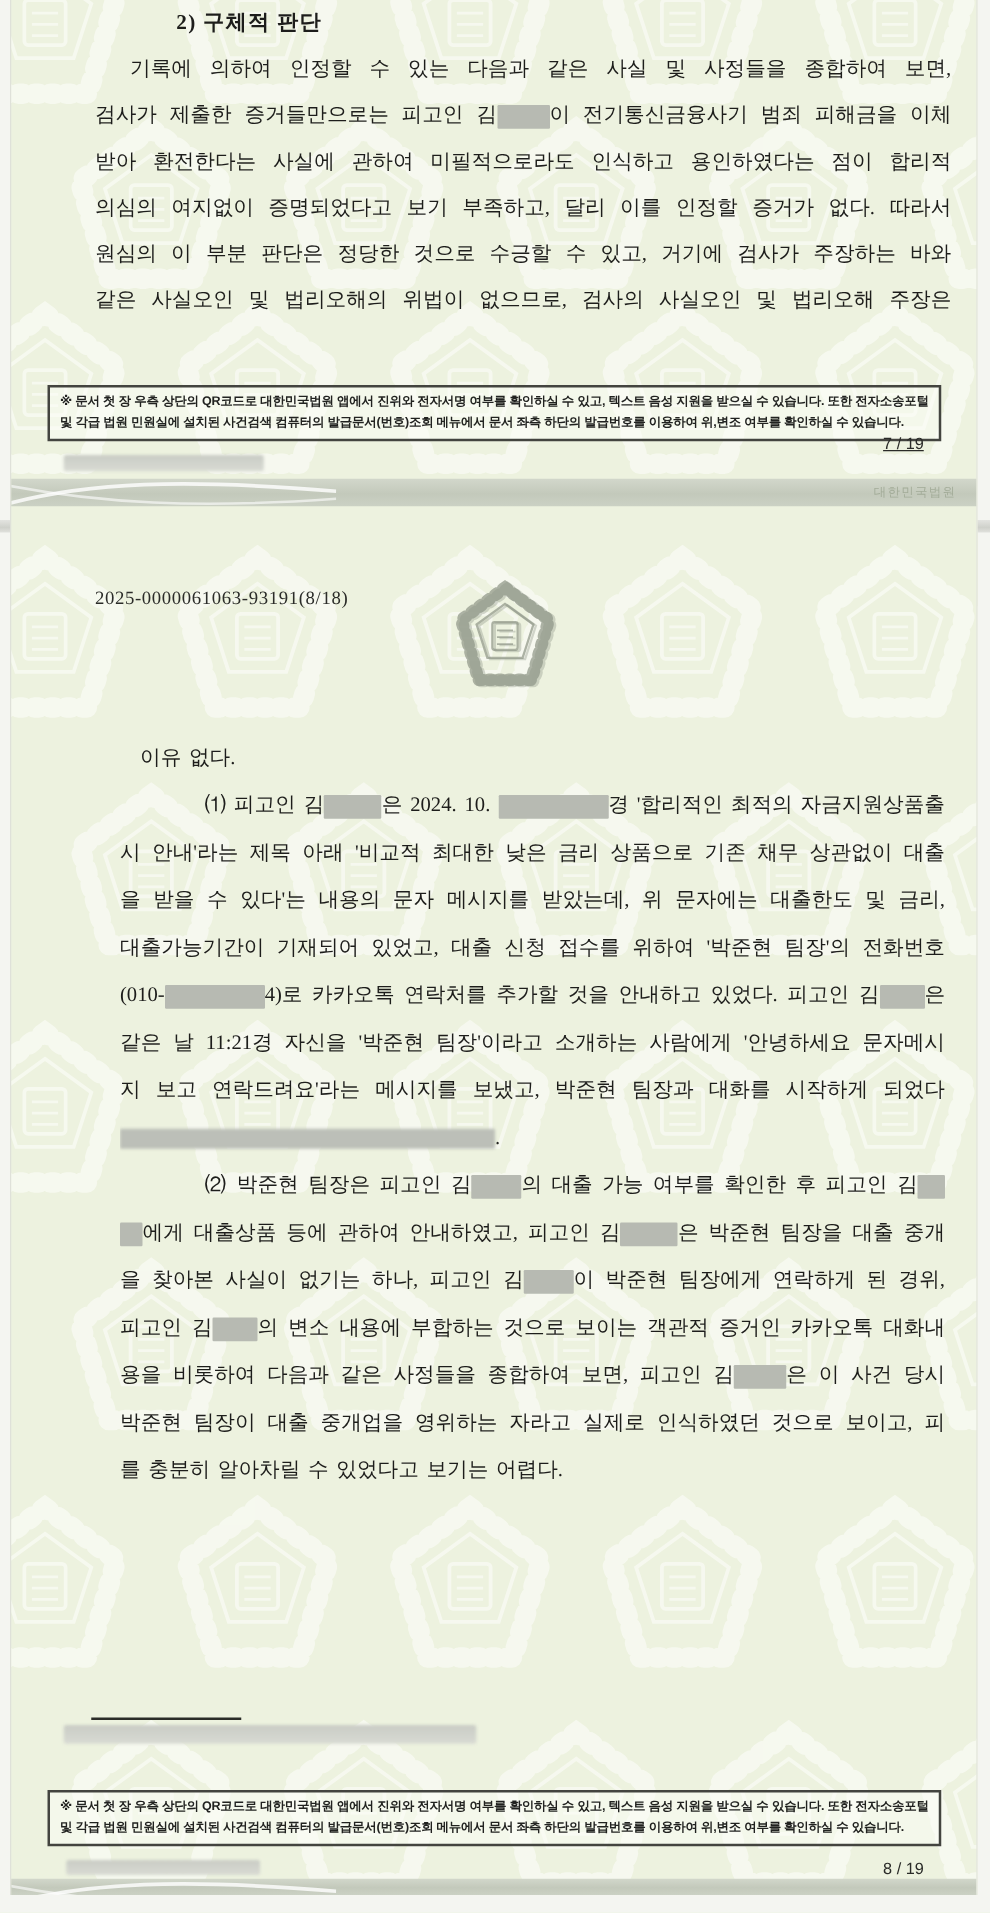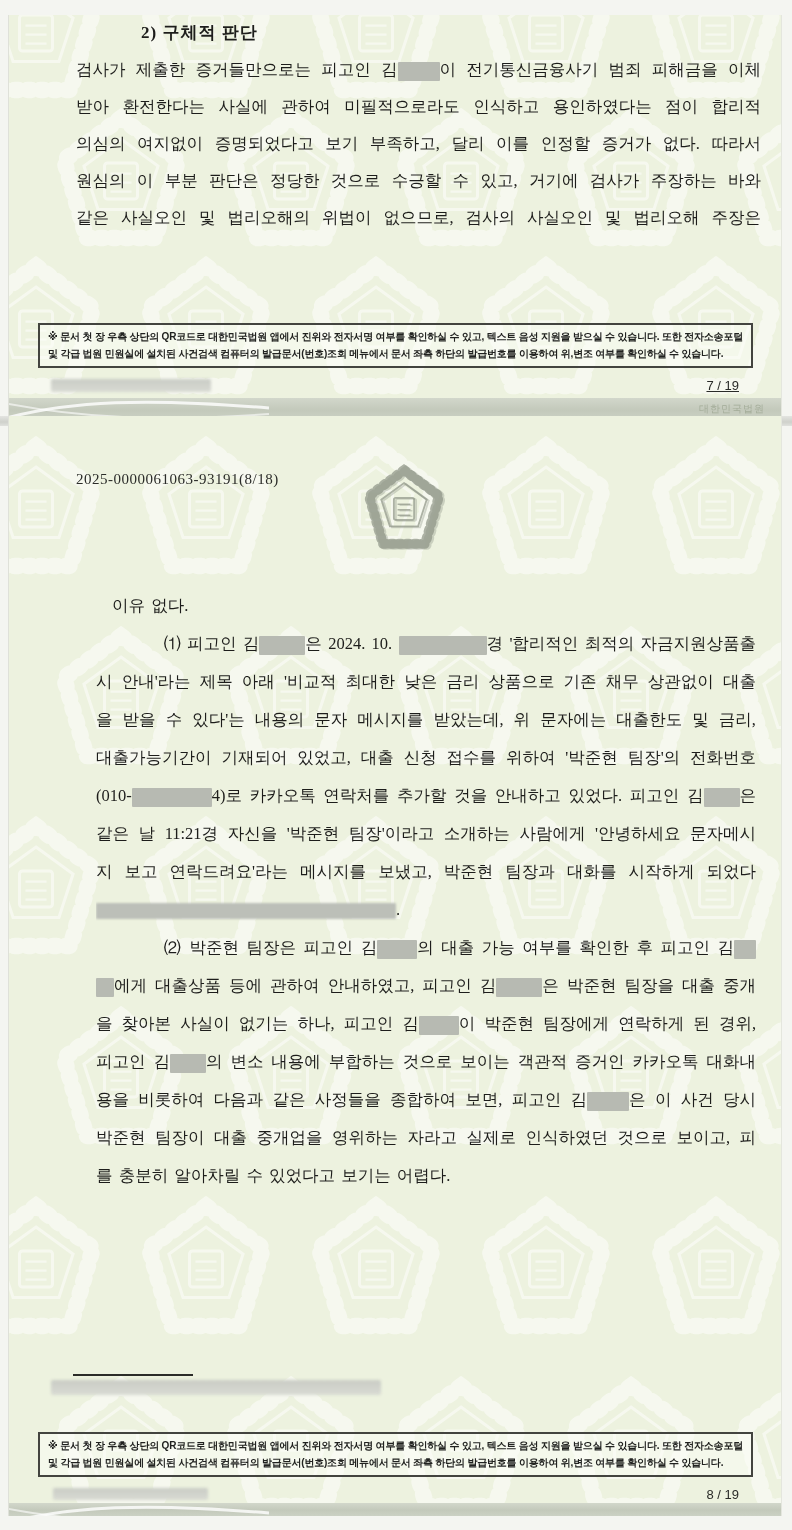--- a/index.html
+++ b/index.html
@@ -1,19 +1,19 @@
 <!DOCTYPE html>
 <html><head>
 <meta charset="utf-8">
 <style>
   html,body{margin:0;padding:0;}
   body{width:792px;height:1530px;background:#f4f5f1;font-family:"Liberation Serif","DejaVu Serif",serif;}
   .canvas{position:relative;width:792px;height:1530px;overflow:hidden;background:#f4f5f1;}
   .page{position:absolute;left:8px;width:772px;background:#edf2df;border-left:1px solid #dfe1d9;border-right:1px solid #e4e6de;}
-  .page1{top:0;height:485px;margin-top:15px;}
+  .page1{top:0;height:485px;}
   .page2{top:416px;height:1100px;}
   .wm-layer{position:absolute;inset:0;overflow:hidden;pointer-events:none;}
   .content-layer{position:absolute;inset:0;}
   .heading{position:absolute;left:132px;top:6px;font-size:17px;font-weight:700;color:#1d1d1b;letter-spacing:1px;}
   .lines{position:absolute;}
   .p1-lines{left:67px;top:36px;width:685px;}
   .p2-lines{left:87px;top:171px;width:660px;}
   .tline{height:38px;line-height:38px;font-size:16.5px;color:#1d1d1b;text-align:justify;text-align-last:justify;word-spacing:2px;overflow:hidden;}
   .p1-lines .tline{height:37px;line-height:37px;}
   .tline.left{text-align:left;text-align-last:left;}
@@ -101,30 +101,31 @@
         <svg width="150" height="150" style="position: absolute; left: 462px; top: 236px; opacity: 0.5;">
           <use href="#emblem" stroke="#ffffff"></use>
         </svg>
         <svg width="150" height="150" style="position: absolute; left: 632px; top: 236px; opacity: 0.5;">
           <use href="#emblem" stroke="#ffffff"></use>
         </svg>
       </div>
     <div class="content-layer">
       <div class="heading">2) 구체적 판단</div>
       <div class="lines p1-lines">
+          <div class="tline" style="padding-left: 28px;"><span>기록에 의하여 인정할 수 있는 다음과 같은 사실 및 사정들을 종합하여 보면,</span></div>
           <div class="tline"><span>검사가 제출한 증거들만으로는 피고인 김</span><span class="redact" style="width: 42px;"></span><span>이 전기통신금융사기 범죄 피해금을 이체</span></div>
           <div class="tline"><span>받아 환전한다는 사실에 관하여 미필적으로라도 인식하고 용인하였다는 점이 합리적</span></div>
           <div class="tline"><span>의심의 여지없이 증명되었다고 보기 부족하고, 달리 이를 인정할 증거가 없다. 따라서</span></div>
           <div class="tline"><span>원심의 이 부분 판단은 정당한 것으로 수긍할 수 있고, 거기에 검사가 주장하는 바와</span></div>
           <div class="tline"><span>같은 사실오인 및 법리오해의 위법이 없으므로, 검사의 사실오인 및 법리오해 주장은</span></div>
         </div>
       <div class="footer-box" style="top:308px;">
         <span>※ 문서 첫 장 우측 상단의 QR코드로 대한민국법원 앱에서 진위와 전자서명 여부를 확인하실 수 있고, 텍스트 음성 지원을 받으실 수 있습니다. 또한 전자소송포털 및 각급 법원 민원실에 설치된 사건검색 컴퓨터의 발급문서(번호)조회 메뉴에서 문서 좌측 하단의 발급번호를 이용하여 위,변조 여부를 확인하실 수 있습니다.</span>
       </div>
-      <div class="page-num" style="top:363px;text-decoration:underline;">7 / 19</div>
+      <div class="page-num" style="top:347px;text-decoration:underline;">7 / 19</div>
       <div class="blur-strip" style="left:42px;top:364px;width:160px;height:13px;"></div>
       <div class="band band1">
         <svg class="swoosh" width="260" height="24">
             <use href="#swooshsym"></use>
           </svg>
         <div class="brand">대한민국법원</div>
       </div>
     </div>
   </div>
 

